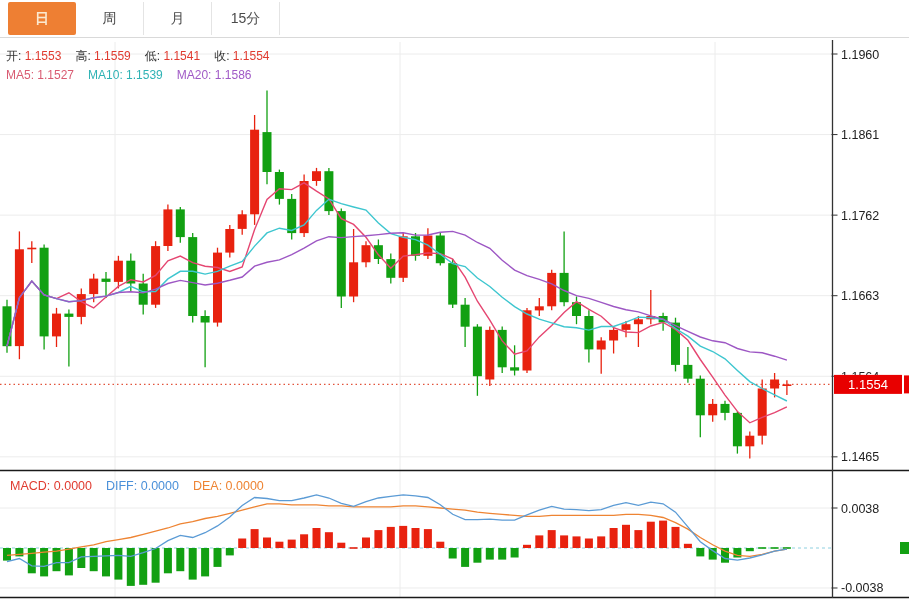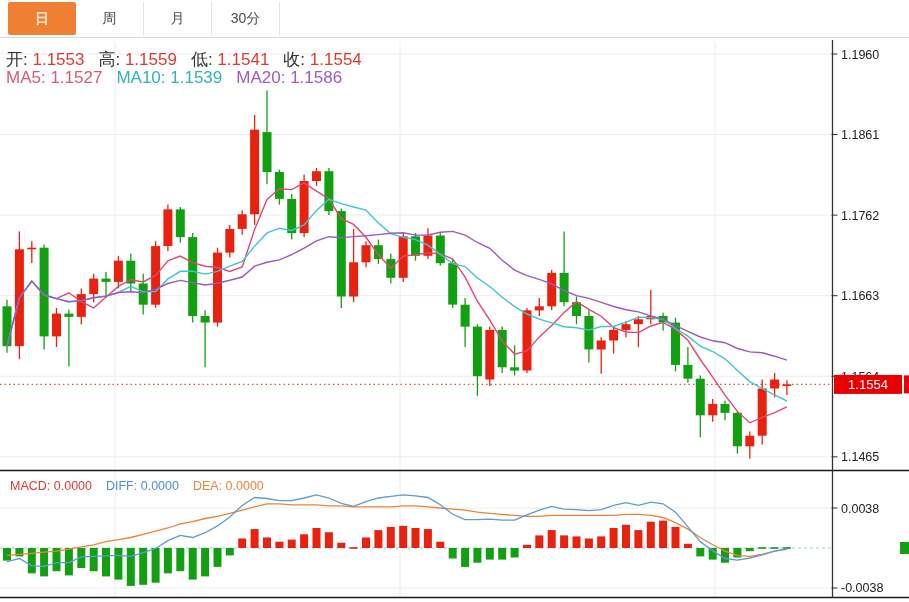--- a/index.html
+++ b/index.html
@@ -2,34 +2,34 @@
 <html><head>
 <meta charset="utf-8">
 <style>
   html,body{margin:0;padding:0;background:#fff;font-family:"Liberation Sans",sans-serif;}
   .app{position:relative;width:909px;height:602px;background:#fff;overflow:hidden;}
   .tabbar{position:absolute;top:0;left:0;width:909px;height:38px;box-sizing:border-box;
           border-bottom:1px solid #d9d9d9;display:flex;padding-left:8px;background:#fff;z-index:5;}
   .tab{width:68px;height:33px;margin-top:2px;line-height:33px;text-align:center;font-size:14px;
        color:#4a4a4a;border-right:1px solid #e4e4e4;cursor:pointer;box-sizing:border-box;}
   .tab.active{background:#ee7f33;color:#fbe9d0;border-right:none;border-radius:2px;font-weight:bold;}
-  .legend-row{position:absolute;left:6px;font-size:17px;white-space:nowrap;z-index:4;letter-spacing:0;}
+  .legend-row{position:absolute;left:6px;font-size:12px;white-space:nowrap;z-index:4;letter-spacing:0;}
   .legend-row b{font-weight:normal;}
   .lg-item{margin-right:14px;}
   .svg-layer{position:absolute;top:0;left:0;z-index:1;}
 </style>
 </head>
 <body>
 
 <div class="app">
   <div class="tabbar">
       <div class="tab active">日</div>
       <div class="tab">周</div>
       <div class="tab">月</div>
-      <div class="tab">30分</div>
+      <div class="tab">15分</div>
     </div>
   <div class="legend-row" style="top:48px;"><span class="lg-item"><b style="color: rgb(51, 51, 51);">开: </b><b style="color: rgb(224, 59, 48);">1.1553</b></span><span class="lg-item"><b style="color: rgb(51, 51, 51);">高: </b><b style="color: rgb(224, 59, 48);">1.1559</b></span><span class="lg-item"><b style="color: rgb(51, 51, 51);">低: </b><b style="color: rgb(224, 59, 48);">1.1541</b></span><span class="lg-item"><b style="color: rgb(51, 51, 51);">收: </b><b style="color: rgb(224, 59, 48);">1.1554</b></span></div>
   <div class="legend-row" style="top:68px;"><span class="lg-item"><b style="color: rgb(217, 91, 114);">MA5: </b><b style="color: rgb(217, 91, 114);">1.1527</b></span><span class="lg-item"><b style="color: rgb(47, 179, 181);">MA10: </b><b style="color: rgb(47, 179, 181);">1.1539</b></span><span class="lg-item"><b style="color: rgb(160, 90, 198);">MA20: </b><b style="color: rgb(160, 90, 198);">1.1586</b></span></div>
   <div class="legend-row" style="top:479px;left:10px;font-size:12.5px;"><span class="lg-item"><b style="color: rgb(224, 59, 48);">MACD: </b><b style="color: rgb(224, 59, 48);">0.0000</b></span><span class="lg-item"><b style="color: rgb(74, 144, 217);">DIFF: </b><b style="color: rgb(74, 144, 217);">0.0000</b></span><span class="lg-item"><b style="color: rgb(238, 132, 51);">DEA: </b><b style="color: rgb(238, 132, 51);">0.0000</b></span></div>
   <div id="svgwrap" class="svg-layer"><svg width="909" height="602" viewBox="0 0 909 602" xmlns="http://www.w3.org/2000/svg">
         <line x1="115" y1="42" x2="115" y2="598" stroke="#ececec" stroke-width="1"></line>
         <line x1="400" y1="42" x2="400" y2="598" stroke="#ececec" stroke-width="1"></line>
         <line x1="715" y1="42" x2="715" y2="598" stroke="#ececec" stroke-width="1"></line>
         <line x1="0" y1="54" x2="832.5" y2="54" stroke="#ececec" stroke-width="1"></line>
         <line x1="831.5" y1="54" x2="837.5" y2="54" stroke="#333333" stroke-width="1"></line>

